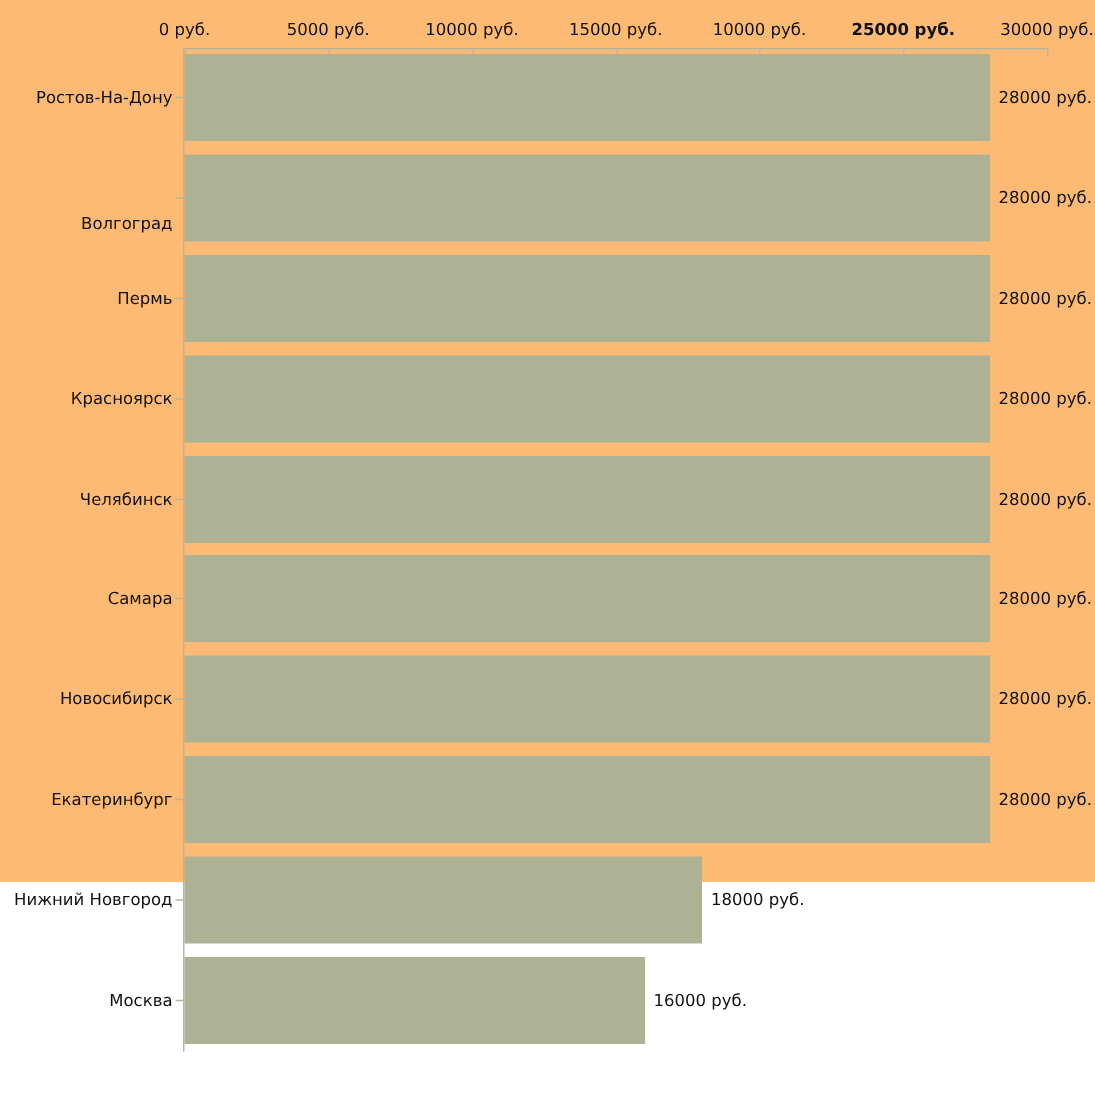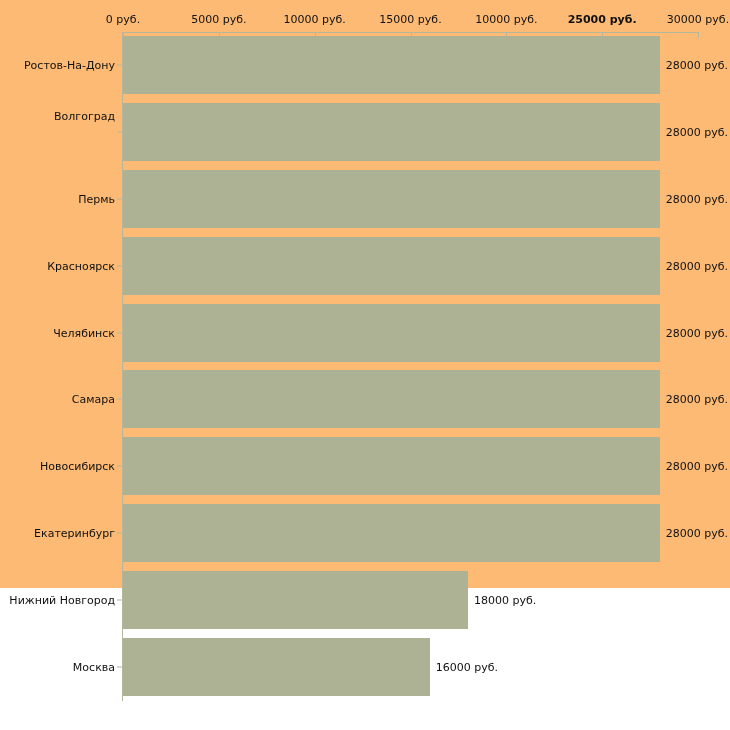--- a/index.html
+++ b/index.html
@@ -108,21 +108,21 @@
       <div class="x-tick-label" style="left: 602.167px; font-weight: bold;">25000 руб.</div>
       <div class="x-tick" style="left: 698px;"></div>
       <div class="x-tick-label" style="left: 698px;">30000 руб.</div>
     </div>
 
   <div class="y-axis-line"></div>
   <div id="y-ticks">
       <div class="y-tick" style="top: 65.4px;"></div>
       <div class="y-tick-label" style="top: 65.4px;">Ростов-На-Дону</div>
       <div class="y-tick" style="top: 132.2px;"></div>
-      <div class="y-tick-label" style="top: 116px;">Волгоград</div>
+      <div class="y-tick-label" style="top: 149px;">Волгоград</div>
       <div class="y-tick" style="top: 199px;"></div>
       <div class="y-tick-label" style="top: 199px;">Пермь</div>
       <div class="y-tick" style="top: 265.8px;"></div>
       <div class="y-tick-label" style="top: 265.8px;">Красноярск</div>
       <div class="y-tick" style="top: 332.6px;"></div>
       <div class="y-tick-label" style="top: 332.6px;">Челябинск</div>
       <div class="y-tick" style="top: 399.4px;"></div>
       <div class="y-tick-label" style="top: 399.4px; margin-left: 16px;">Самара</div>
       <div class="y-tick" style="top: 466.2px;"></div>
       <div class="y-tick-label" style="top: 466.2px;">Новосибирск</div>

